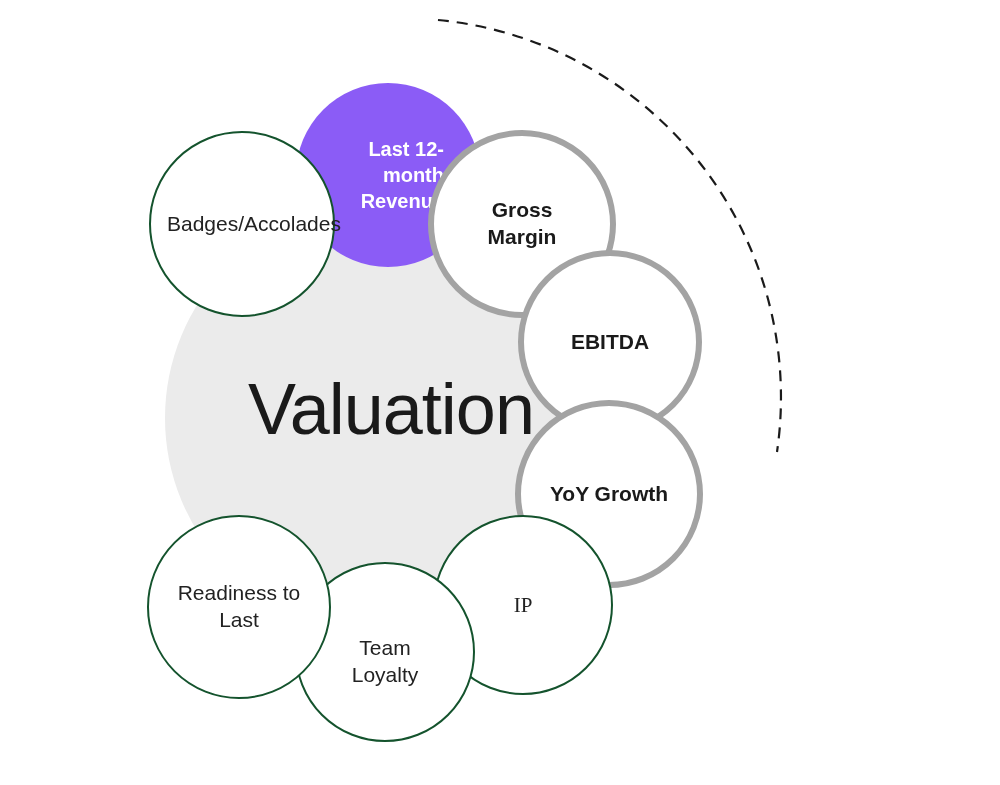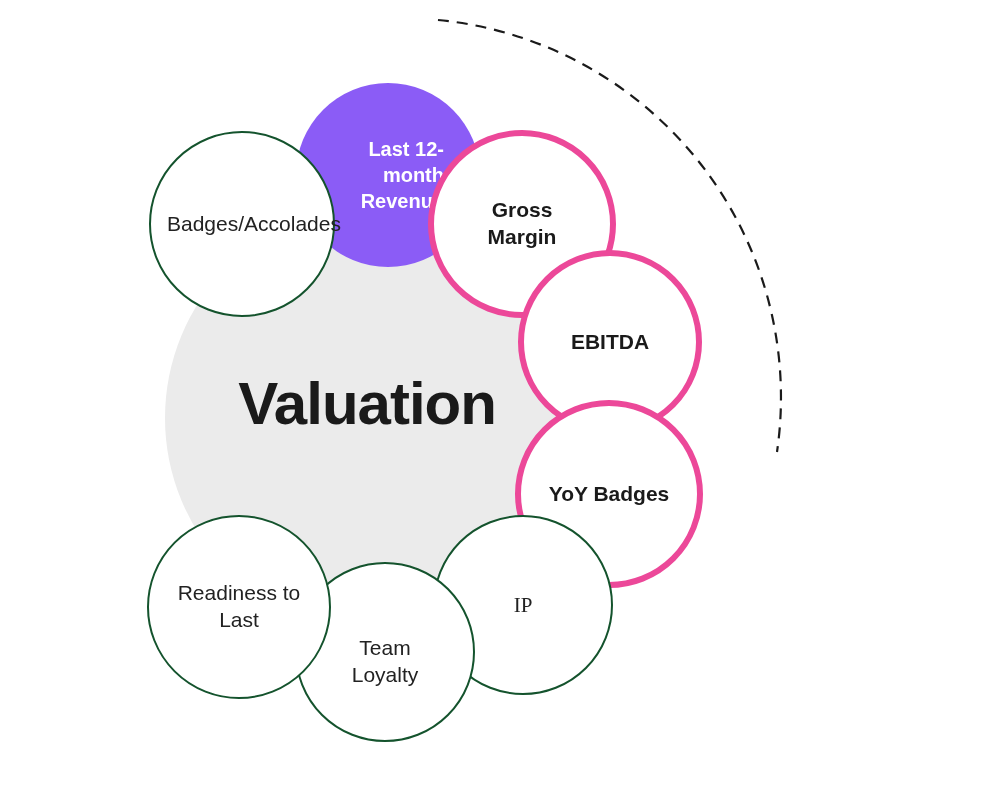--- a/index.html
+++ b/index.html
@@ -21,26 +21,26 @@
     left: 165px;
     top: 203px;
     width: 430px;
     height: 430px;
     border-radius: 50%;
     background: #EBEBEB;
     z-index: 1;
   }
   .center-title {
     position: absolute;
-    left: 142px;
+    left: 166px;
     top: 372px;
     width: 450px;
     text-align: center;
-    font-size: 60px;
-    font-weight: 700;
+    font-size: 72px;
+    font-weight: 400;
     letter-spacing: -1px;
     color: #1A1A1A;
     z-index: 12;
     line-height: 1.05;
   }
   
   .factor {
     position: absolute;
     border-radius: 50%;
     background: #ffffff;
@@ -49,21 +49,21 @@
     justify-content: center;
     text-align: center;
     box-sizing: border-box;
   }
   .factor .lbl {
     color: #222222;
     font-size: 21px;
     line-height: 1.28;
   }
   .factor.gold { border: 2px solid #14532d; }
-  .factor.blue-outline { border: 6px solid #ec4899; }
+  .factor.blue-outline { border: 6px solid #a3a3a3; }
   .factor.blue-outline .lbl { font-weight: 700; color: #1A1A1A; }
   .factor.blue-fill { background: #8b5cf6; border: none; text-align: right; }
   .factor.blue-fill .lbl { font-weight: 700; color: #ffffff; font-size: 20px; line-height: 1.3; }
 
   
   .f-last     { left: 296px; top:  83px; width: 184px; height: 184px; z-index: 2; }
   .f-gross    { left: 428px; top: 130px; width: 188px; height: 188px; z-index: 3; }
   .f-ebitda   { left: 518px; top: 250px; width: 184px; height: 184px; z-index: 4; }
   .f-yoy      { left: 515px; top: 400px; width: 188px; height: 188px; z-index: 5; }
   .f-ip       { left: 433px; top: 515px; width: 180px; height: 180px; z-index: 6; font-family: Liberation Serif, serif; }
@@ -124,21 +124,21 @@
 
   <div class="factor blue-outline f-gross">
     <div class="lbl">Gross Margin</div>
   </div>
 
   <div class="factor blue-outline f-ebitda">
     <div class="lbl">EBITDA</div>
   </div>
 
   <div class="factor blue-outline f-yoy">
-    <div class="lbl">YoY Badges</div>
+    <div class="lbl">YoY Growth</div>
   </div>
 
   <div class="factor gold f-ip">
     <div class="lbl">IP</div>
   </div>
 
   <div class="factor gold f-team">
     <div class="lbl">Team Loyalty</div>
   </div>
 

